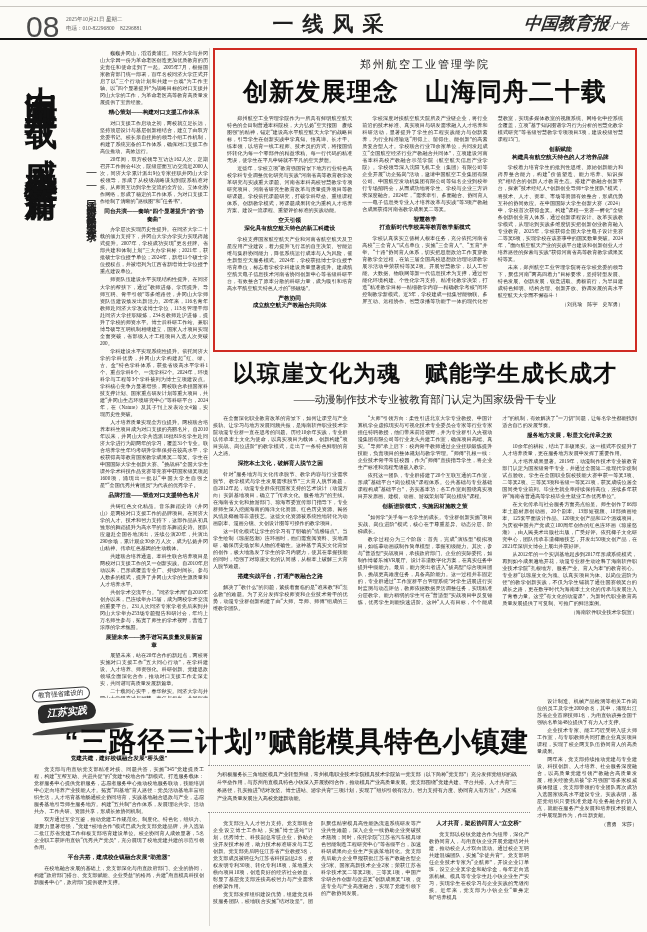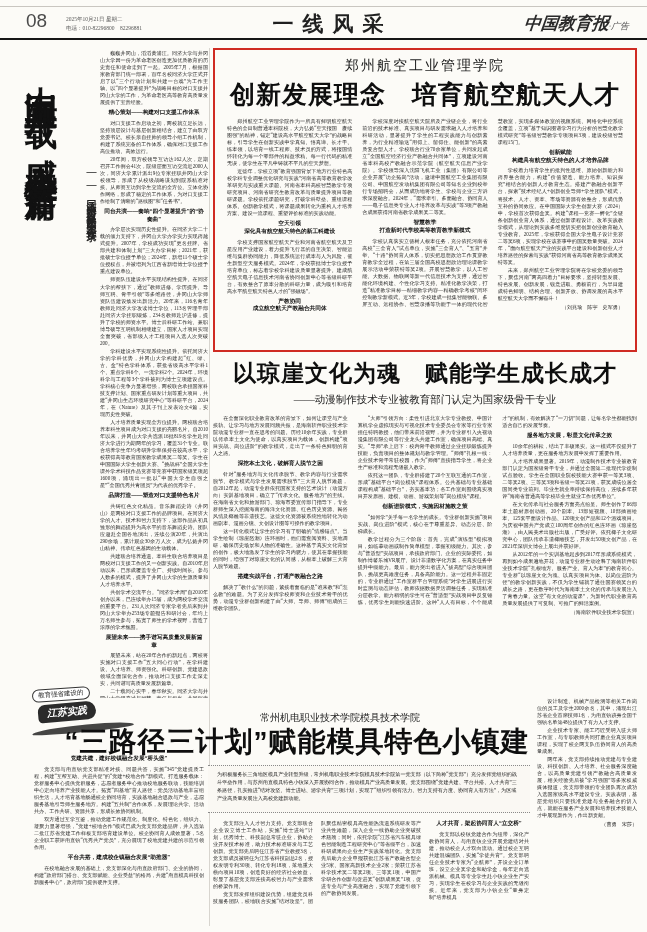--- a/index.html
+++ b/index.html
@@ -1,20 +1,20 @@
 <!DOCTYPE html>
 <html><head>
 <meta charset="utf-8">
 <style>
   html,body{margin:0;padding:0;background:#888;}
   .page{position:relative;width:647px;height:932px;margin:0 auto;background:#fcfbf7;overflow:hidden;
         font-family:"Liberation Serif",serif;color:#1f1f1f;}
   
   .topline{position:absolute;left:0;right:0;top:6px;border-top:1px solid #c9c6c0;}
-  .pagenum{position:absolute;left:26px;top:10px;font-size:19px;color:#4b4b4b;font-family:"Liberation Sans",sans-serif;}
+  .pagenum{position:absolute;left:26px;top:10px;font-size:30px;color:#4b4b4b;font-family:"Liberation Sans",sans-serif;}
   .dateblock{position:absolute;left:66px;top:15px;font-size:5.5px;color:#5a5a5a;line-height:1.6;}
   .section-title{position:absolute;left:18px;right:0;top:10px;text-align:center;font-size:21px;font-weight:700;letter-spacing:9px;}
   .masthead{position:absolute;right:18px;top:12px;font-size:17px;font-weight:900;font-style:italic;transform:skewX(-6deg);color:#2a2a2a;}
   .masthead .suffix{font-size:9px;font-weight:400;color:#555;}
   .headrule{position:absolute;left:0;right:0;top:38px;border-top:2.5px solid #161616;}
   .vsep{position:absolute;left:209px;top:48px;bottom:6px;border-left:1px solid #d8d5cf;}
   
   .flow{font-size:5.1px;line-height:1.38;text-align:justify;color:#2a2a2a;}
   .blk-p{text-indent:2em;margin:0 0 1px;}
   .blk-h{font-weight:bold;text-align:center;text-indent:0;margin:3px 4px;font-family:"Liberation Sans",sans-serif;
@@ -22,21 +22,21 @@
   .blk-by{text-align:right;margin-top:2px;}
   
   .vhead{position:absolute;left:18px;top:60px;height:618px;writing-mode:vertical-rl;text-orientation:upright;
          font-size:33px;font-weight:900;letter-spacing:5px;color:#111;}
   .vsub{position:absolute;left:84px;top:166px;height:310px;writing-mode:vertical-rl;text-orientation:upright;
         font-size:10px;font-weight:600;letter-spacing:2px;color:#222;}
   .left-body{position:absolute;left:100px;top:50px;width:108px;height:648px;overflow:hidden;}
   
   .feature{position:absolute;left:213px;top:48px;width:424px;height:304px;box-sizing:border-box;
            border:2.5px solid #cf2b23;padding:7px 12px 6px;background:#fcfbf7;}
-  .f-kicker{text-align:center;font-size:14px;letter-spacing:2px;margin-bottom:3px;color:#1a1a1a;}
+  .f-kicker{text-align:center;font-size:11px;letter-spacing:2px;margin-bottom:3px;color:#1a1a1a;}
   .f-headline{text-align:center;font-size:25px;font-weight:900;letter-spacing:1px;margin-bottom:7px;
               font-family:"Liberation Sans",sans-serif;color:#0e0e0e;}
   .f-cols{column-count:3;column-gap:10px;height:216px;overflow:hidden;}
   
   .mid-head{position:absolute;left:213px;top:358px;width:424px;text-align:center;font-size:23px;font-weight:900;
             letter-spacing:1px;font-family:"Liberation Sans",sans-serif;color:#0e0e0e;}
   .mid-sub{position:absolute;left:213px;top:393px;width:424px;text-align:center;font-size:10.5px;color:#222;}
   .mid-cols{position:absolute;left:213px;top:415px;width:424px;height:280px;column-count:3;column-gap:10px;overflow:hidden;}
   
   .badge{position:absolute;left:32px;top:682px;width:118px;height:66px;}
@@ -90,21 +90,21 @@
       <div class="blk-p">共铸红色文化精品。音乐舞蹈史诗《井冈山》是两校对口支援工作的品牌项目。在同济大学的人才、技术和智力支持下，这部作品从初具雏形的舞蹈提升为高水平的音乐舞蹈史诗。团队应邀赴全国各地演出，连续公演20年，共演出290余场，累计观众30余万人次，成为弘扬井冈山精神、传承红色基因的生动载体。</div>
       <div class="blk-p">共建联合培养通道。本科生联合培养项目是两校对口支援工作的又一创新实践。自2010年启动以来，已形成覆盖专业广、持续时间长、参与人数多的模式，提升了井冈山大学的生源质量和人才培养水平。</div>
       <div class="blk-p">共创学术交流平台。“同济学术周”自2010年创办以来，已连续举办15届，成为两校学术交流的重要平台。231人次同济专家学者先后来到井冈山大学举办253场专题报告和研讨会，年均上万名师生参与，拓宽了师生的学术视野，营造了浓厚的学术氛围。</div>
       <div class="blk-h">展望未来——携手谱写高质量发展新篇章</div>
       <div class="blk-p">展望未来，站在20年合作的新起点，两校将实施对口支援工作“五大同心行动”，在学科建设、人才培养、师资强化、科研创新、党建思政领域全面深化合作，推动对口支援工作走深走实，共同谱写高质量发展新篇章。</div>
       <div class="blk-p">二十载同心实干，春华秋实。同济大学与井冈山大学用真诚与智慧、责任与担当，共同探索出了一条高质量发展新路径，为革命老区高等教育事业注入了强劲动力，为新时代高校对口支援工作提供了可借鉴、可推广的“同济经验”。</div>
     </div>
 
   <div class="feature">
     <div class="f-kicker">郑州航空工业管理学院</div>
-    <div class="f-headline">创新发展理念　培育航空航天人才</div>
+    <div class="f-headline">创新发展理念　山海同舟二十载</div>
     <div class="f-cols flow">
         <div class="blk-p">郑州航空工业管理学院作为一所具有鲜明航空航天特色的全日制普通本科院校，大力弘扬“空天报国　赓续图强”的精神，锚定“建设高水平航空航天大学”的战略目标，引导学生在创新实践中学真知、悟真谛、长才干、练本领，以培育一线工程师、技术员的方式，将报国情怀转化为每一个零部件的精益求精、每一行代码的精准无误，使学生在平凡中铸就不平凡的空天梦想。</div>
         <div class="blk-p">近些年，学校立项“教育强国背景下地方行业特色高校学科专业调整优化研究与实践”河南省高等教育教学改革研究与实践重大课题、河南省本科高校智慧教学专项研究项目、河南省研究生教育改革与质量提升项目等教研课题。学校依托课题研究，打破学科壁垒、重组课程体系、创新教学模式，将课题成果转化为重构人才培养方案、建设一流课程、重塑评价标准的实践动能。</div>
         <div class="blk-h">空天引领
 深化具有航空航天特色的新工科建设</div>
         <div class="blk-p">学校支撑国家航空航天产业和河南省航空航天及卫星应用产业建设，着力提升飞行器的自主决策、智能运维与集群协同能力，降低系统运行成本与人为风险，催生新型空天服务模式。2024年，学校获批博士学位授予培育单位，标志着学校学科建设质量显著提升。建成航空航天电子信息技术河南省协同创新中心等省级科研平台，有效整合了原本分散的科研力量，成为吸引和培育高水平航空航天特色人才的“强磁场”。</div>
         <div class="blk-h">产教协同
 成立航空航天产教融合共同体</div>
         <div class="blk-p">学校深度对接航空航天院所及产业链企业，将行业前沿的技术标准、真实项目与研发需求融入人才培养和科研活动，显著提升了学生的工程实践能力与创新素养，为行业精准输送“用得上、留得住、能创新”的高素质复合型人才。学校联合行业70余家单位，共同发起成立“全国航空经济行业产教融合共同体”，立项建设河南省本科高校产教融合示范学院（航空航天信息产业学院）。学校领导深入沈阳飞机工业（集团）有限公司等企业开展“访企拓岗”活动，邀请中国航空工业集团有限公司、中国航空发动机集团有限公司等知名企业到校举行专场招聘会，从而成功地将学生、学校与企业三方诉求深度融合。2024年，“需求牵引、多面融合、协同育人——电子信息类专业人才培养改革与实践”等3项产教融合成果获得河南省教学成果奖二等奖。</div>
         <div class="blk-h">智慧教学
@@ -138,21 +138,20 @@
       <div class="blk-p">在文化传承与社会服务方面亮点纷呈。师生创作了66部本土题材原创动画、20个剧本、13部短视频、10部插画绘本、125套平面设计作品、120项文创产品和12个游戏项目。为庆祝中国共产党成立100周年创作的红色连环画《琼崖怒潮》，由人民美术出版社出版，广受好评。依托椰子文化研究中心，团队传承非遗椰雕技艺，开发出50项文创产品，在2021年深圳文博会上展出并获好评。</div>
       <div class="blk-p">从2012年的一个实训基地起步到2017年形成系统模式，再到如今成果遍地开花，动漫专业群生动诠释了海南软件职业技术学院“扎根地方、服务产业、育人为本”的教育初心。专业群“以琼崖文化为魂、以真实项目为体、以岗位进阶为径”的教学创新实践，不仅为学生铺就了通往国赛领奖台的成长之路，更在数字时代为海南本土文化的传承与发展注入了青春力量。这堂“有文化的动漫课”，为新时代职业教育高质量发展提供了可复制、可推广的鲜活案例。</div>
       <div class="blk-by">（海南软件职业技术学院宣）</div>
     </div>
 
   <div class="badge">
     <div><span class="badge-l1">教育强省建设的</span></div>
     <span class="badge-l2">江苏实践</span>
     <div class="badge-swoosh"></div>
   </div>
-  <div class="bot-kicker">常州机电职业技术学院模具技术学院</div>
   <div class="bot-head">“三路径三计划”赋能模具特色小镇建设</div>
   <div class="lede-box">为积极服务长三角地区模具产业转型升级，常州机电职业技术学院模具技术学院第一党支部（以下简称“党支部”）充分发挥党组织的战斗堡垒作用，与苏州甪直模具特色小镇深入开展协同合作，推动模具产业高质量发展。党支部围绕“党建共建、平台共搭、人才共育”三条路径，扎实推进“结对攻坚、博士进站、游学共育”三项计划，实现了“组织引领有活力、智力支持有力度、协同育人有方法”，为区域产业高质量发展注入高校党建新动能。</div>
   <div class="bot-col1 flow">
       <div class="blk-h">党建共建，建好校镇融合发展“桥头堡”</div>
       <div class="blk-p">党支部与甪直镇党支部精准对接、同题共答，实施“345”党建提质工程，构建“互帮互助、共进共促”的“党建+校地合作”新模式。打造服务载体：党群服务中心提供党群服务，志愿者服务中心推动校地服务联动，技能培训中心定向培养产业技能人才。拓宽“四基地”育人路径：党员活动基地丰富组织生活，人才培育基地畅通校企协同培育，实践基地融合思政与产业，志愿服务基地引导师生服务地方。构建“五共制”合作体系，发展理论共学、活动共办、工作共研、资源共享，形成长效协同机制。</div>
       <div class="blk-p">双方通过互学互鉴，推动党建工作规范化、制度化、特色化，组织力、凝聚力显著增强，“党建+校地合作”模式已成为党支部党建品牌，并入选第二批江苏省党建工作样板支部培育建设单位。校企协同育人成效显著，5名企业职工获评甪直镇“优秀共产党员”，充分展现了校地党建共建的示范引领作用。</div>
       <div class="blk-h">平台共搭，建成校企镇融合发展“助推器”</div>
       <div class="blk-p">在校地融合发展的基础上，党支部深化与甪直政府部门、企业的协同，构建“政府部门搭台、党支部赋能、企业受益”的格局，共建“甪直模具科技创新服务中心”，政府部门提供硬件支撑。</div>
     </div>
   <div class="bot-midcols flow">

